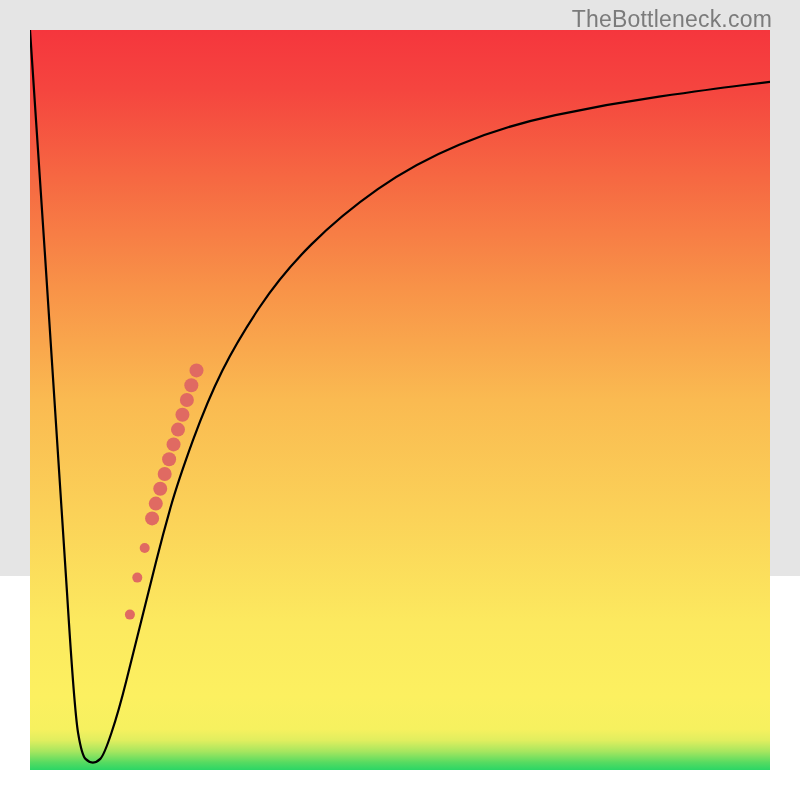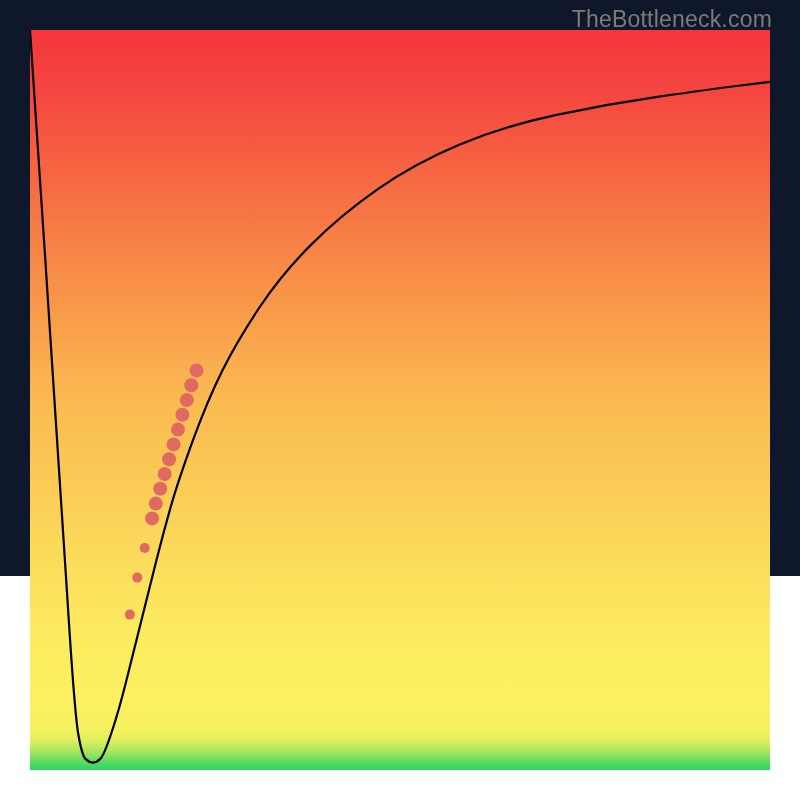--- a/index.html
+++ b/index.html
@@ -6,21 +6,21 @@
     margin: 0;
     padding: 0;
     width: 800px;
     height: 800px;
     overflow: hidden;
   }
   .container {
     position: relative;
     width: 800px;
     height: 576px;
-    background: #0f172a;
+    background: #e5e5e5;
   }
   .plot-area {
     position: absolute;
     left: 30px;
     top: 30px;
     width: 740px;
     height: 740px;
     background: linear-gradient(to top,
       #2bd665 0%,
       #55db61 1%,

